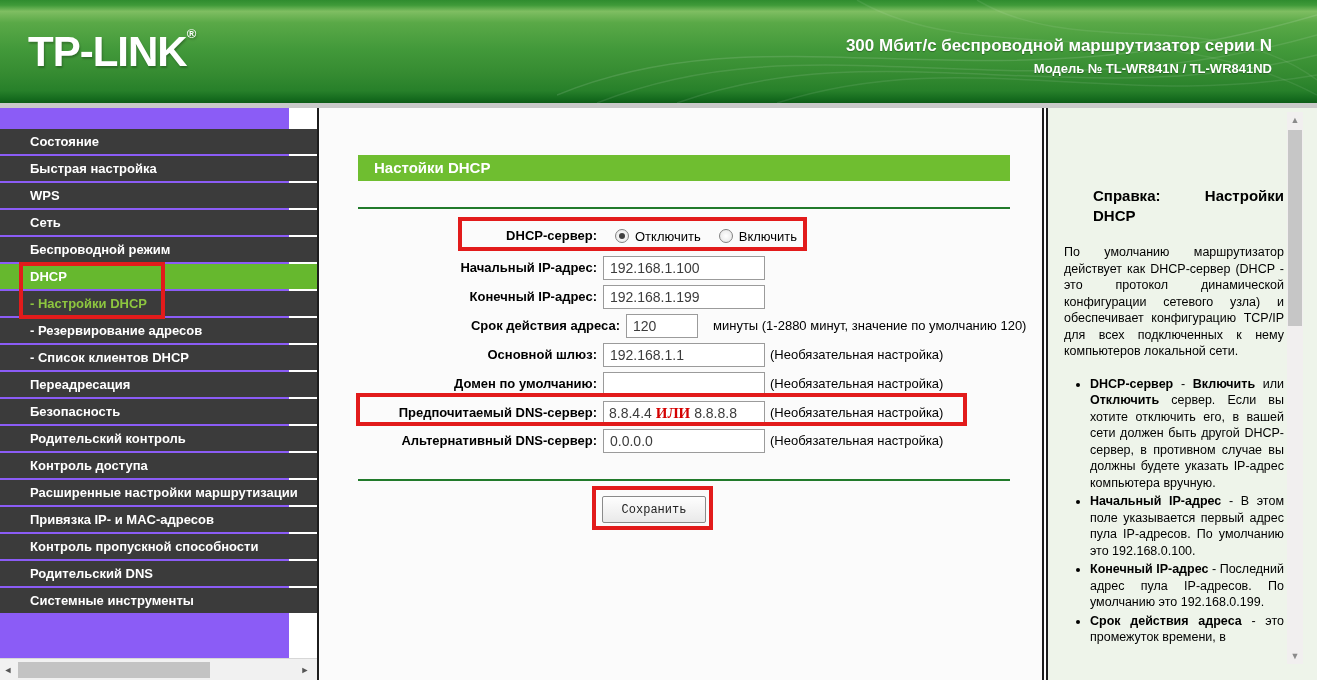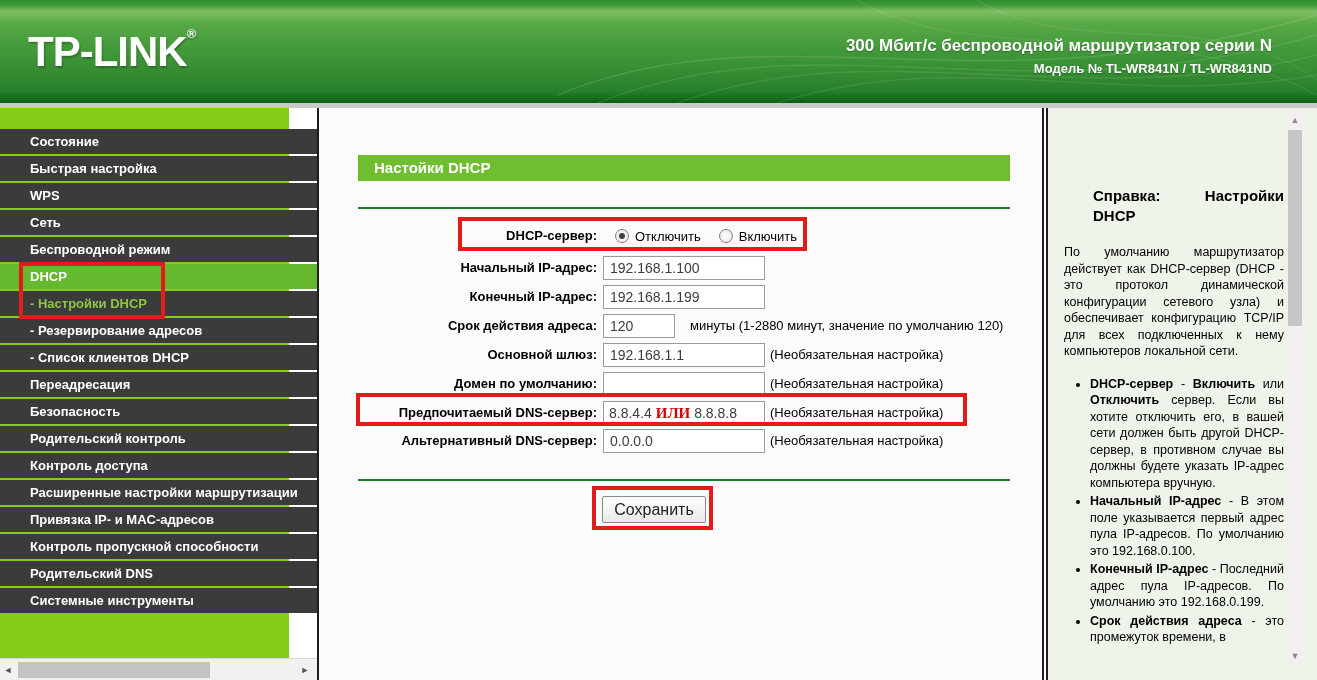--- a/index.html
+++ b/index.html
@@ -22,21 +22,21 @@
   .header-text { position:absolute; right:45px; top:36px; text-align:right; color:#fff; }
   .tagline { font-size:17px; font-weight:bold; text-shadow:0 1px 1px rgba(0,0,0,.3); }
   .model { font-size:13px; font-weight:bold; margin-top:5px; text-shadow:0 1px 1px rgba(0,0,0,.3); }
 
   .gray-strip { position:absolute; left:0; top:103px; width:1317px; height:5px; background:#c9c9c9; }
 
   
   .content { position:absolute; left:0; top:108px; width:1317px; height:572px; }
 
   
-  .sidebar { position:absolute; left:0; top:0; width:289px; height:572px; background:#84cc16; }
+  .sidebar { position:absolute; left:0; top:0; width:289px; height:572px; background:#8b5cf6; }
   .menu { position:absolute; left:0; top:21px; width:317px; }
   .menu-item {
     height:25px; line-height:25px; margin-bottom:2px; background:#3b3b3b;
     color:#fff; font-size:13px; font-weight:bold; padding-left:30px; cursor:pointer;
     white-space:nowrap; overflow:hidden;
   }
   .menu-item.active { background:#66b82e; }
   .menu-item.sub-selected { color:#8dc63f; }
   .hscroll {
     position:absolute; left:0; bottom:0; width:317px; height:22px; background:#f1f1f1;
@@ -86,21 +86,21 @@
     border:1px solid #828282; background:radial-gradient(#fff,#e3e3e3); position:relative; margin-right:6px;
   }
   .radio.checked::after {
     content:""; position:absolute; left:3px; top:3px; width:6px; height:6px; border-radius:50%; background:#3f3f3f;
   }
   .radio-label { font-size:13px; color:#000; margin-right:18px; }
 
   .save-btn {
     position:absolute; left:283px; top:388px; width:104px; height:27px;
     border:1px solid #8a8a8a; border-radius:2px; background:linear-gradient(#fefefe,#e9e9e9);
-    font-family:Liberation Sans, sans-serif; font-size:16px; color:#222; cursor:pointer;
+    font-family:Liberation Mono, monospace; font-size:12px; color:#222; cursor:pointer;
   }
 
   
   .help {
     position:absolute; left:1046px; top:0; width:271px; height:572px; background:#eef4ea;
     border-left:2px solid #1d1d1d;
   }
   .help-inner { position:absolute; left:16px; top:78px; width:220px; color:#000; }
   .help-title { font-size:15px; font-weight:bold; text-align:justify; line-height:20px;margin-left:29px; }
   .help-intro { margin-top:18px; font-size:12.5px; line-height:16.5px; text-align:justify; }
@@ -190,21 +190,21 @@
       <div class="frow" style="top:147px;">
         <div class="flabel">Начальный IP-адрес:</div>
         <input class="finput" value="192.168.1.100" style="">
       </div>
 
       <div class="frow" style="top:176px;">
         <div class="flabel">Конечный IP-адрес:</div>
         <input class="finput" value="192.168.1.199" style="">
       </div>
 
-      <div class="frow" style="top:205px;">
+      <div class="frow" style="top:205px;margin-left:23px;">
         <div class="flabel">Срок действия адреса:</div>
         <input class="finput small" value="120" style="">
         <div class="fhint after-small">минуты (1-2880 минут, значение по умолчанию 120)</div>
       </div>
 
       <div class="frow" style="top:234px;">
         <div class="flabel">Основной шлюз:</div>
         <input class="finput" value="192.168.1.1" style="">
         <div class="fhint">(Необязательная настройка)</div>
       </div>

